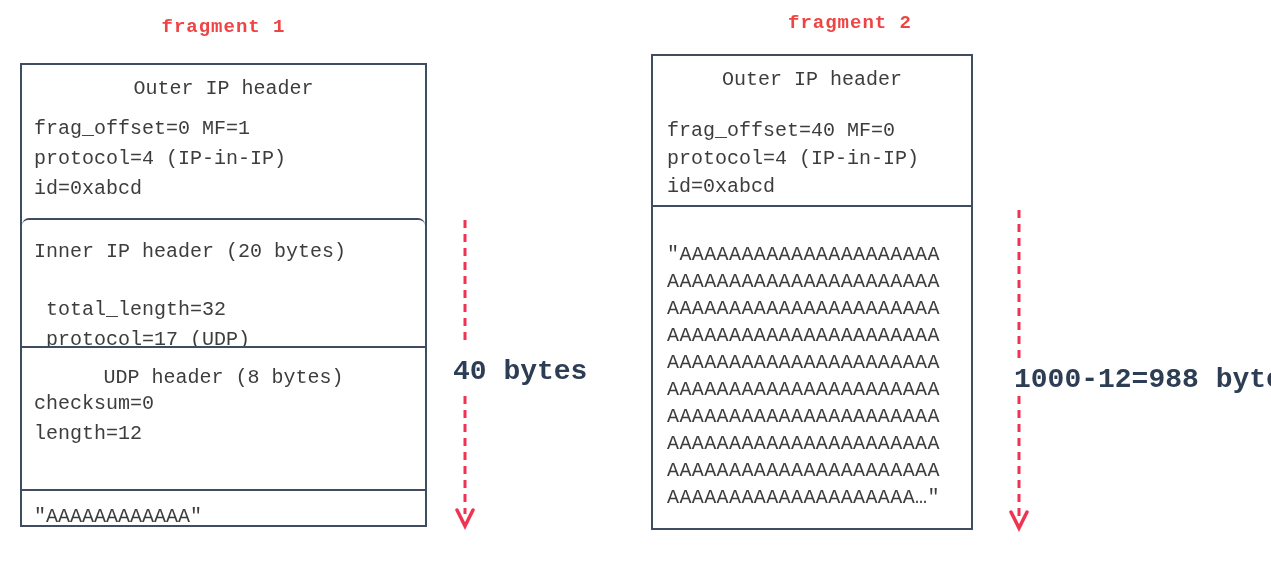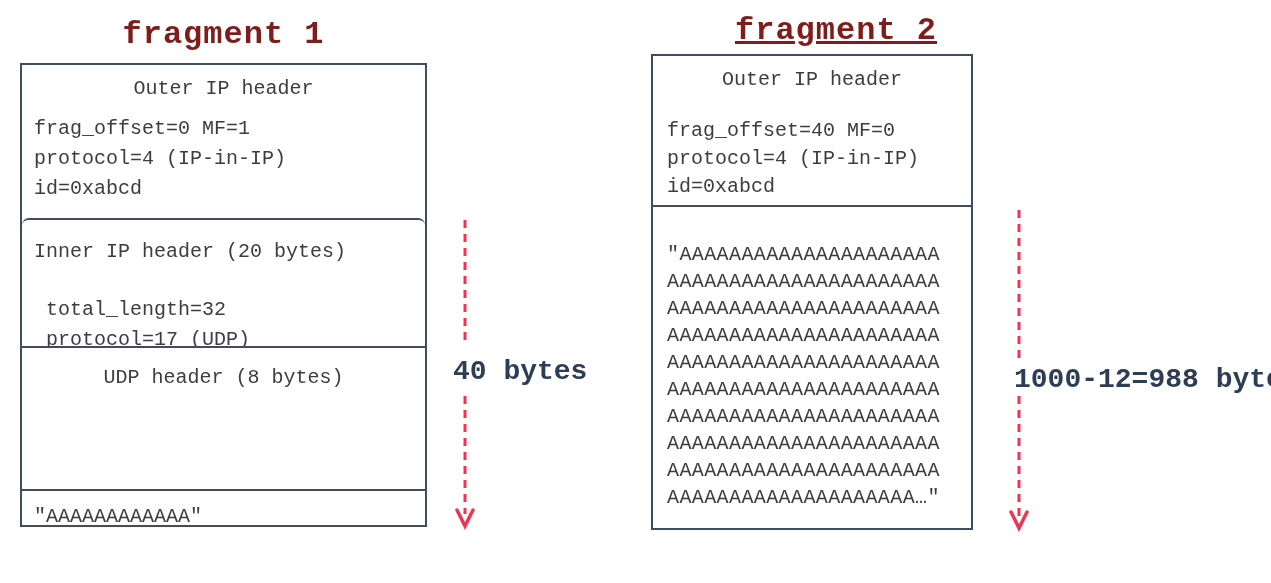--- a/index.html
+++ b/index.html
@@ -8,22 +8,22 @@
     width: 1271px;
     height: 583px;
     background: #ffffff;
     font-family: "Liberation Mono", "DejaVu Sans Mono", monospace;
     color: #3d3d3d;
     overflow: hidden;
   }
   .frag-title {
     position: absolute;
     font-weight: bold;
-    font-size: 32px;
-    color: #7f1d1d;
+    font-size: 19px;
+    color: #ef4444;
     text-align: center;
     letter-spacing: 1px;
   }
   .box {
     position: absolute;
     border: 2px solid #3e4e60;
     box-sizing: border-box;
     background: #ffffff;
     display: flex;
     flex-direction: column;
@@ -70,21 +70,21 @@
   #f1-s1 .lines { margin-top: 14px; }
   #f1-s2 { height: 128px; border-radius: 7px; }
   #f1-s2 .heading { padding-top: 20px; }
   #f1-s2 .lines { margin-top: 32px; }
   #f1-s3 { height: 143px; }
   #f1-s3 .heading { padding-top: 18px; }
   #f1-s4 { flex: 1; }
   #f1-s4 .payload { padding-top: 14px; }
 
   
-  #frag2-title { left: 675px; top: 12px; width: 322px; text-decoration: underline; }
+  #frag2-title { left: 689px; top: 12px; width: 322px; }
   #frag2-box { left: 651px; top: 54px; width: 322px; height: 476px; }
   #f2-s1 { height: 149px; }
   #f2-s1 .heading { padding-top: 12px; }
   #f2-s1 .lines { margin-top: 26px; }
   #f2-s2 { flex: 1; }
   #f2-s2 .payload { padding-top: 34px; }
 
   
   #arrow1-svg { left: 453px; top: 218px; width: 24px; height: 315px; }
   #arrow1-label { left: 453px; top: 356px; }
@@ -109,20 +109,24 @@
     </div>
     <div class="section" id="f1-s2">
       <div class="heading left">Inner IP header (20 bytes)</div>
       <div class="lines">
         <div class="line"> total_length=32</div>
         <div class="line"> protocol=17 (UDP)</div>
       </div>
     </div>
     <div class="section" id="f1-s3">
       <div class="heading center">UDP header (8 bytes)</div>
+      <div class="lines">
+        <div class="line">checksum=0</div>
+        <div class="line">length=12</div>
+      </div>
     </div>
     <div class="section" id="f1-s4">
       <div class="payload">"AAAAAAAAAAAA"</div>
     </div>
   </div>
 
   <svg class="arrow-svg" id="arrow1-svg" viewBox="0 0 24 315">
     <line x1="12" y1="2" x2="12" y2="126" stroke="#ef3352" stroke-width="3" stroke-dasharray="8 6"></line>
     <line x1="12" y1="178" x2="12" y2="296" stroke="#ef3352" stroke-width="3" stroke-dasharray="8 6"></line>
     <path d="M4 292 L12 308 L20 292" fill="none" stroke="#ef3352" stroke-width="3.5" stroke-linecap="round"></path>

